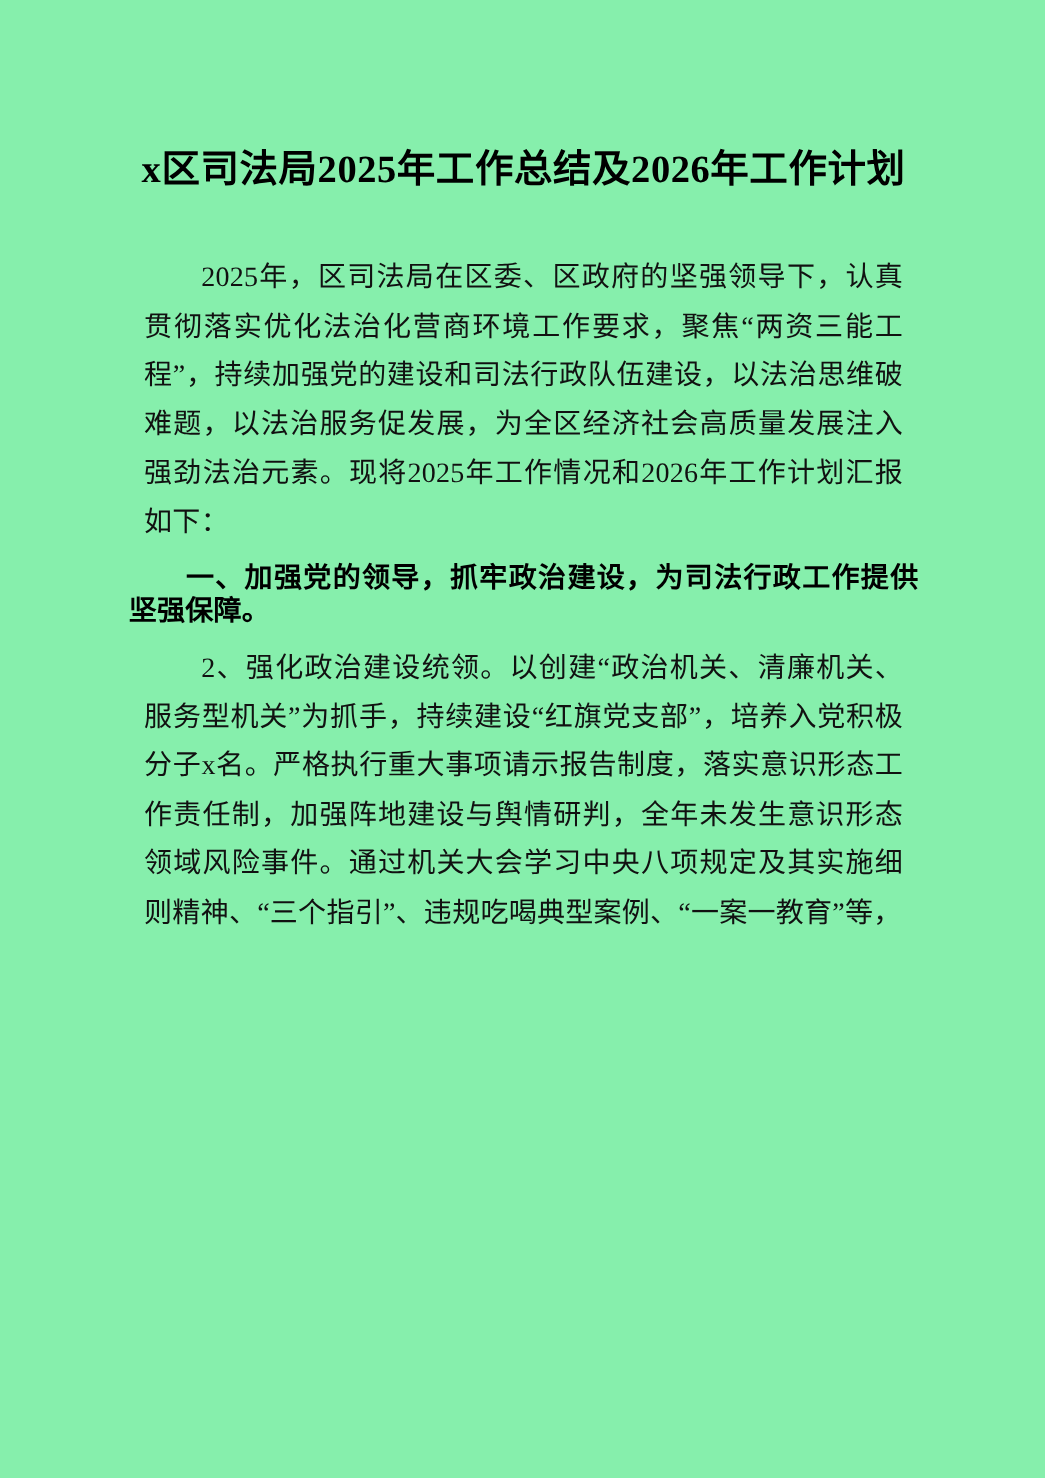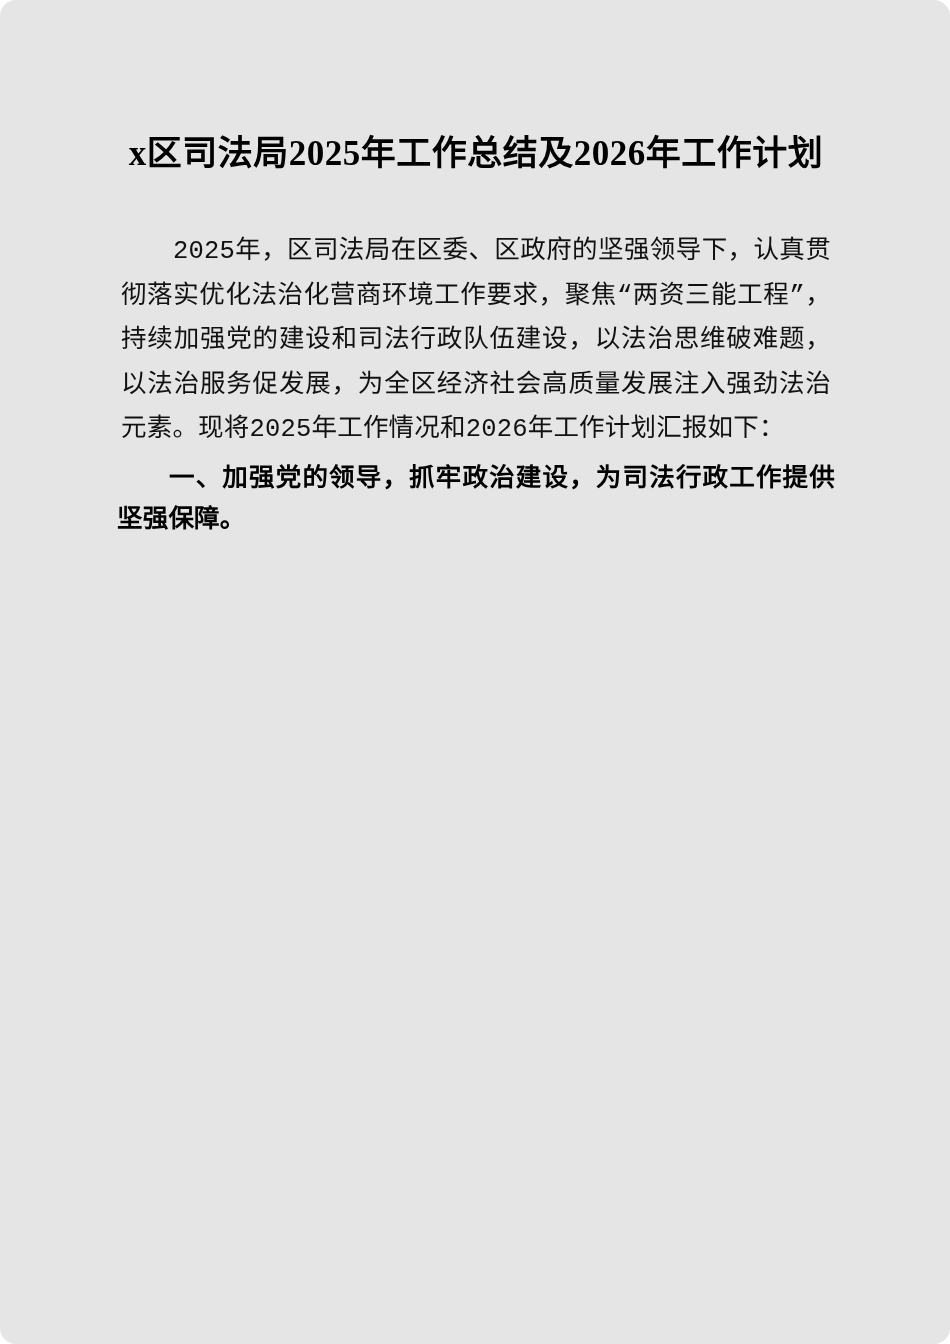--- a/index.html
+++ b/index.html
@@ -7,26 +7,25 @@
     margin: 0;
     padding: 0;
     background: #ffffff;
   }
 
   .page {
     position: relative;
     width: 950px;
     height: 1344px;
     margin: 0 auto;
-    background: #e5e5e5;
+    background: #86efac;
     box-sizing: border-box;
     overflow: hidden;
     
     padding: 0;
-    border-radius: 16px;
   }
 
   .content {
     position: absolute;
     left: 117px;
     top: 0;
     width: 718px;
   }
 
   
@@ -42,39 +41,39 @@
     letter-spacing: 0.5px;
     word-break: break-all;
   }
 
   
   .body-block {
     margin-top: 50px;
   }
 
   p.para {
-    margin: 4px;
-    font-family: Liberation Mono, monospace;
+    margin: 14px;
+    font-family: Liberation Serif, serif;
     font-size: 25.5px;
     line-height: 44.5px;
     color: #111111;
     text-align: justify;
     text-justify: inter-character;
     text-indent: 52px;
     word-break: break-all;
     letter-spacing: 0.2px;
   }
 
   
   p.section-heading {
     margin: 0;
     font-family: "Liberation Sans", "DejaVu Sans", sans-serif;
     font-weight: 700;
     font-size: 25.5px;
-    line-height: 41px;
+    line-height: 30px;
     color: #000000;
     text-align: justify;
     text-justify: inter-character;
     text-indent: 52px;
     word-break: break-all;
     letter-spacing: 0.2px;
   }
 </style>
 </head>
 <body>
@@ -84,16 +83,17 @@
 
     <h1 class="doc-title">x区司法局2025年工作总结及2026年工作计划</h1>
 
     <div class="body-block">
 
       <p class="para">2025年，区司法局在区委、区政府的坚强领导下，认真贯彻落实优化法治化营商环境工作要求，聚焦“两资三能工程”，持续加强党的建设和司法行政队伍建设，以法治思维破难题，以法治服务促发展，为全区经济社会高质量发展注入强劲法治元素。现将2025年工作情况和2026年工作计划汇报如下：</p>
 
       <p class="section-heading">一、加强党的领导，抓牢政治建设，为司法行政工作提供坚强保障。</p>
 
 
+      <p class="para">2、强化政治建设统领。以创建“政治机关、清廉机关、服务型机关”为抓手，持续建设“红旗党支部”，培养入党积极分子x名。严格执行重大事项请示报告制度，落实意识形态工作责任制，加强阵地建设与舆情研判，全年未发生意识形态领域风险事件。通过机关大会学习中央八项规定及其实施细则精神、“三个指引”、违规吃喝典型案例、“一案一教育”等，</p>
 
     </div>
   </div>
 </div>
 
 </body></html>

